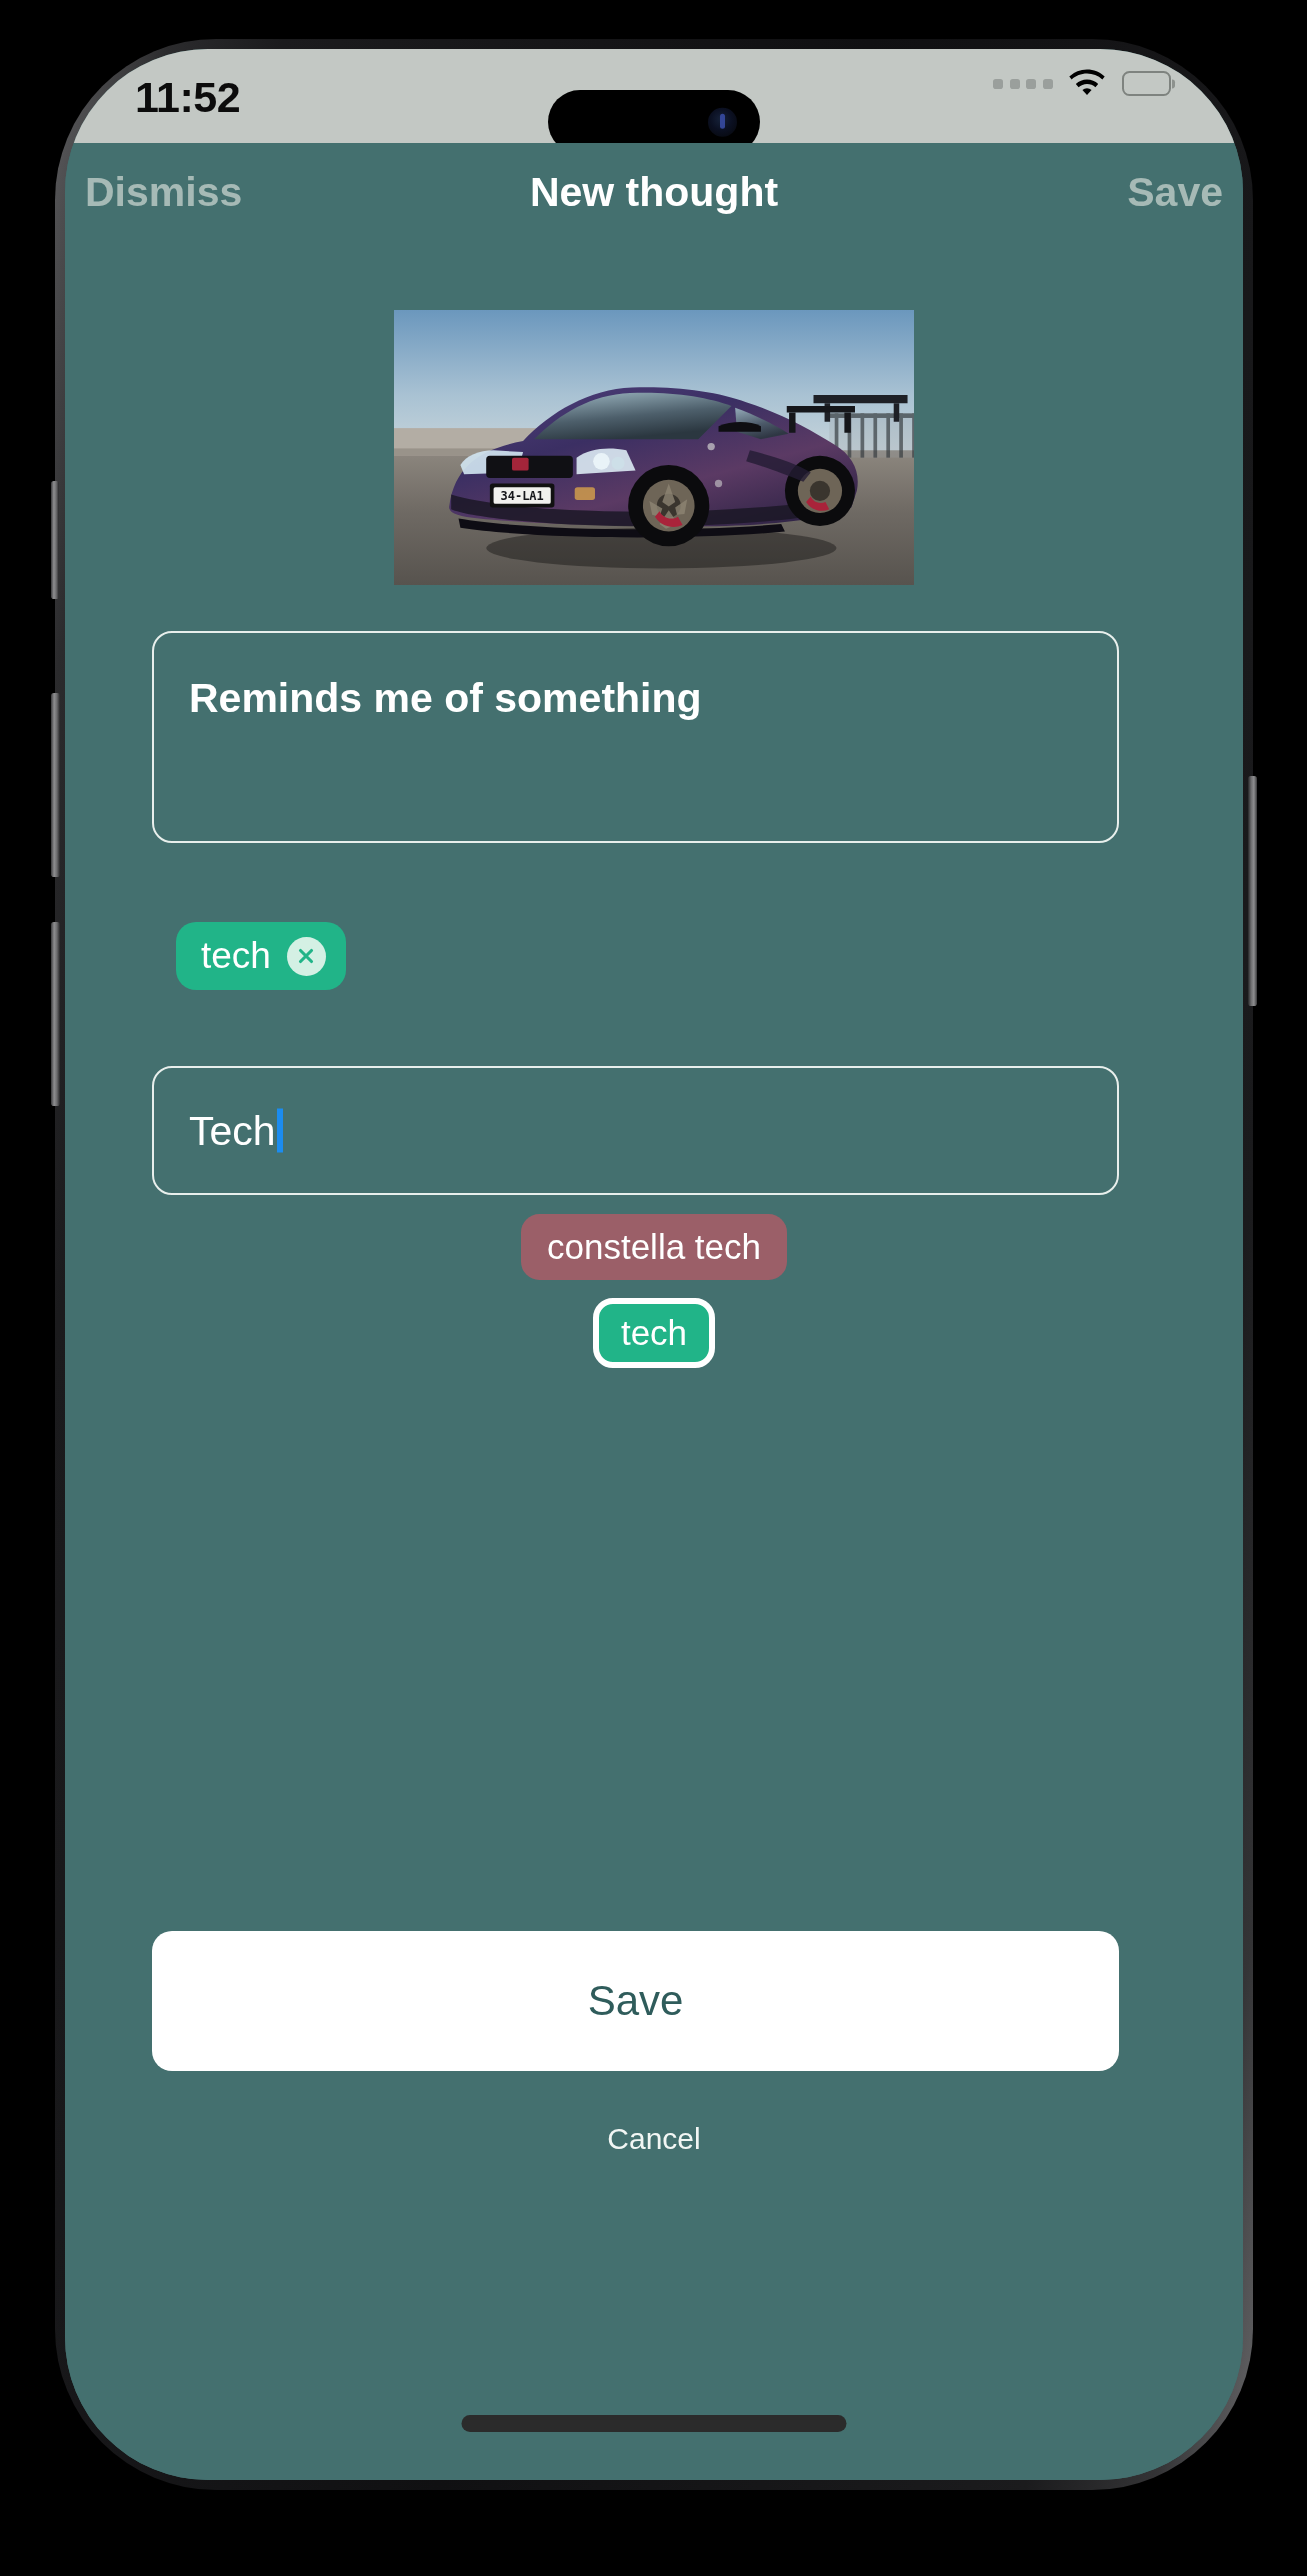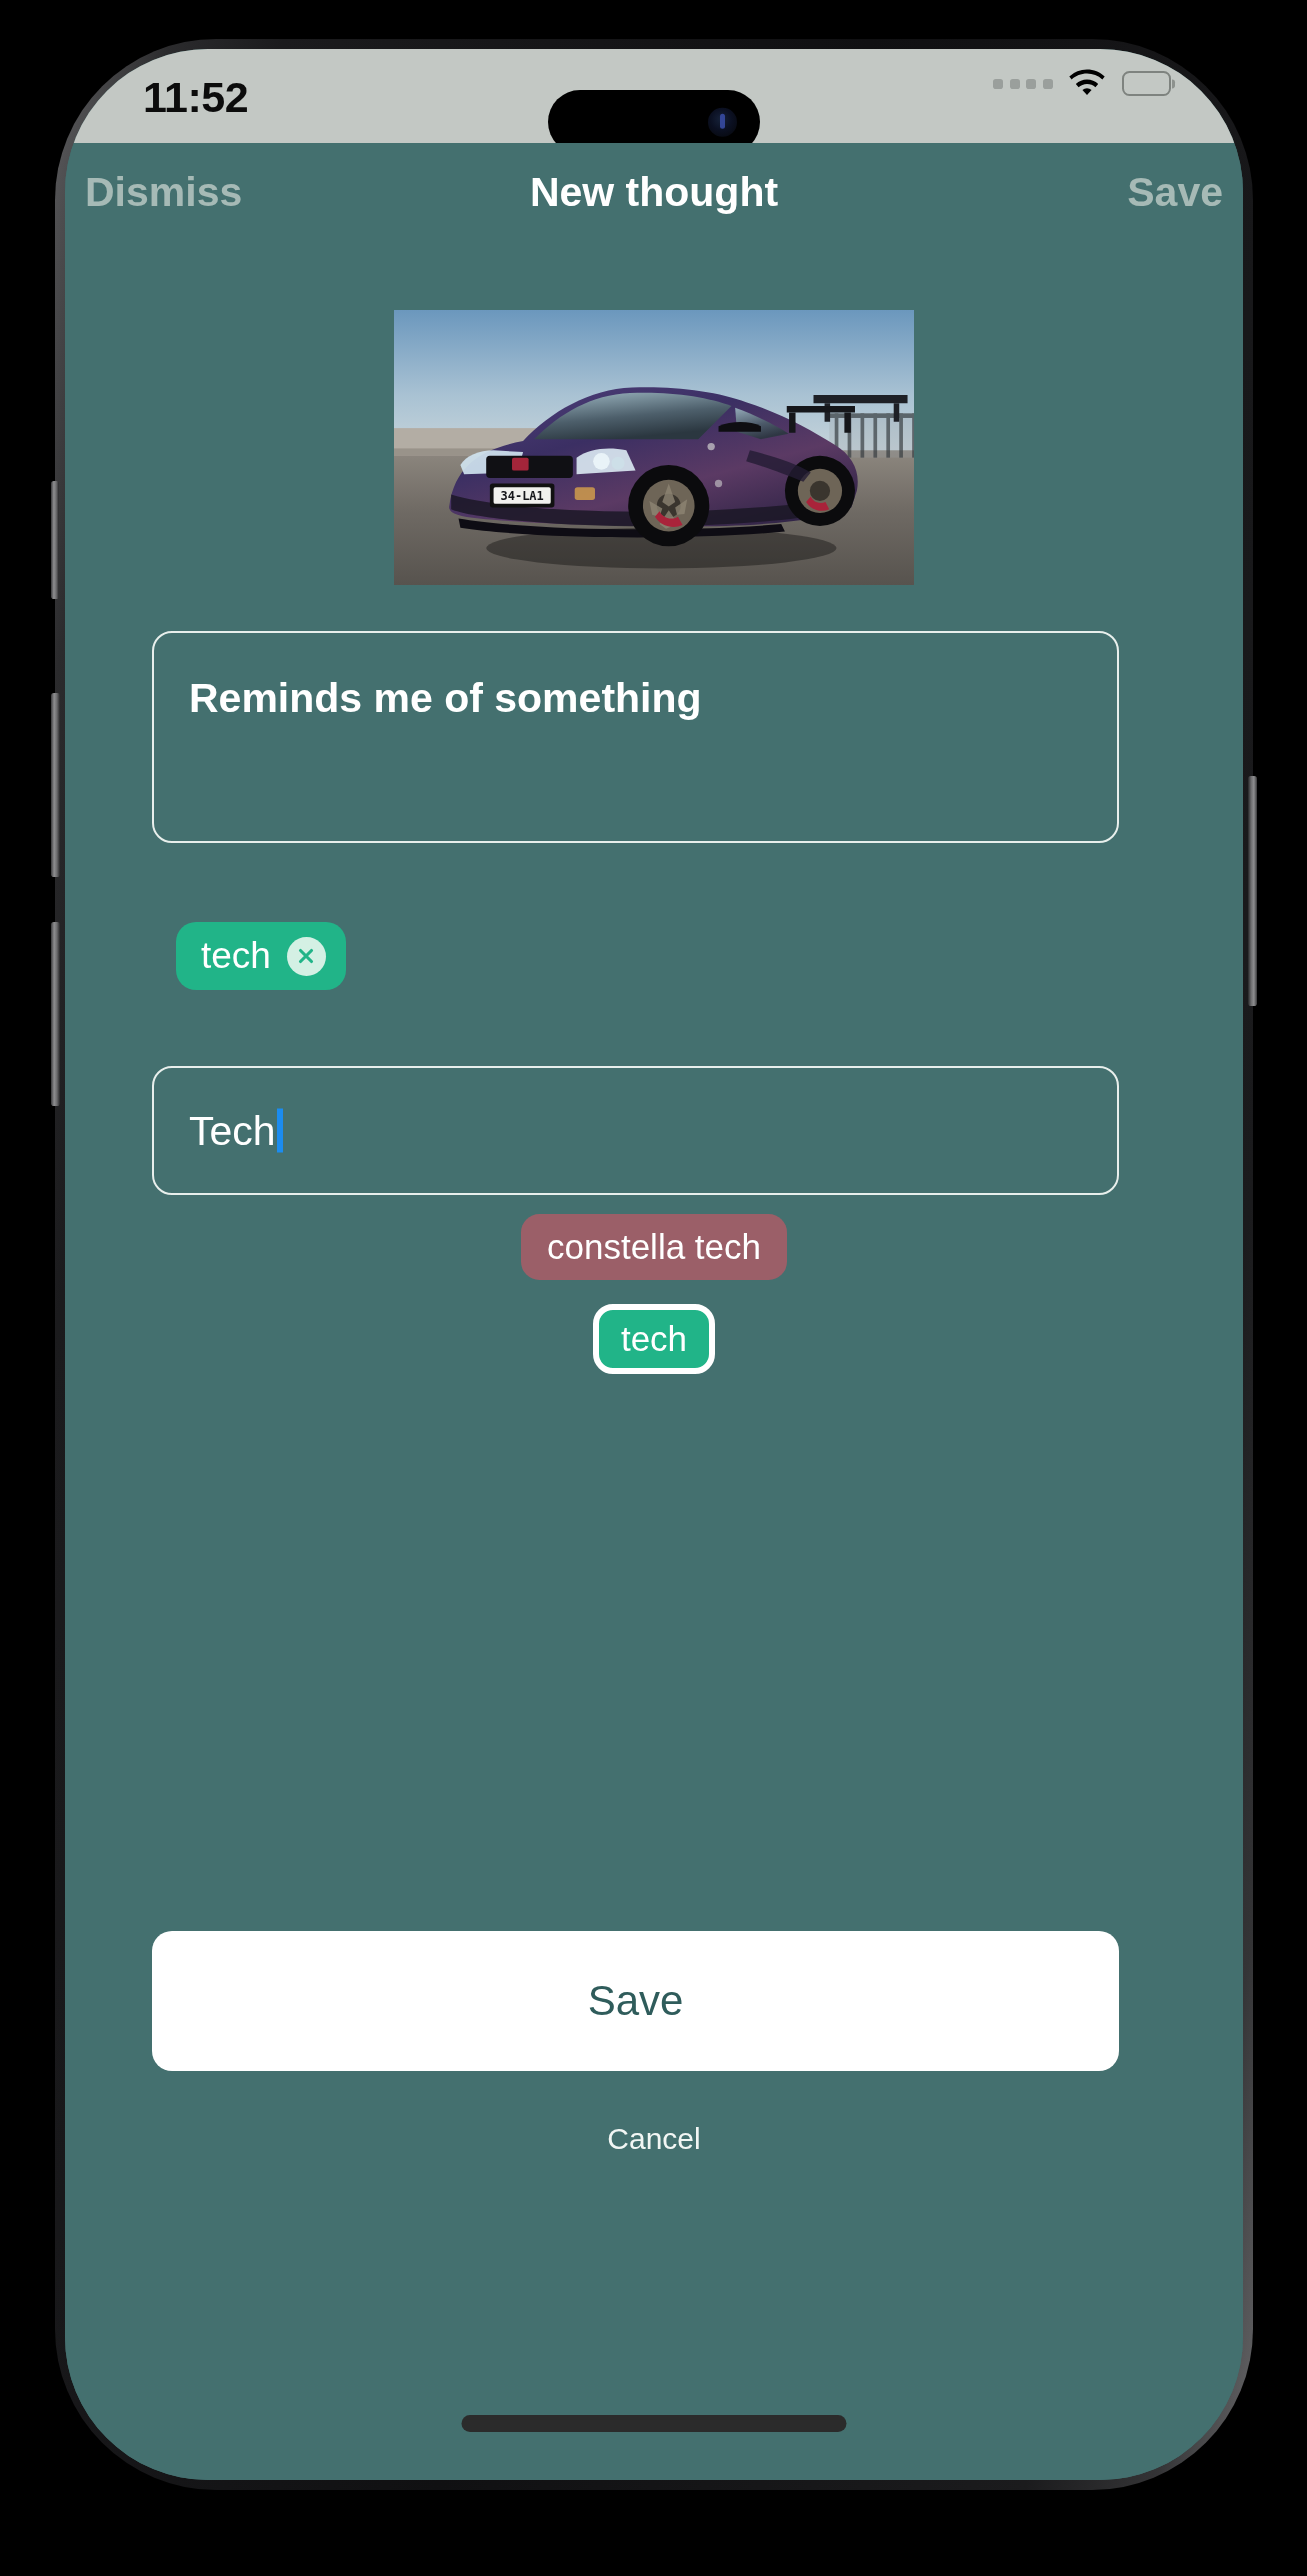--- a/index.html
+++ b/index.html
@@ -48,21 +48,21 @@
   .btn-voldn { left:-3.7px; top:883px;  width:8.3px;  height:184px; }
   .btn-power { right:-3.7px; top:737px; width:8.3px;  height:230px;
                background:linear-gradient(270deg,#3a3a3c,#8e8e90 35%,#6d6d6f 65%,#262628); }
 
   
   .status-bar {
     position:absolute; left:0; top:0; width:100%; height:94px;
     background:#c3c8c4;
   }
   .status-time {
-    position:absolute; left:78px; top:24px;
+    position:absolute; left:70px; top:24px;
     font-size:43px; font-weight:bold; color:#0c0c0c;
     letter-spacing:-0.5px;
   }
   .dynamic-island {
     position:absolute; left:50%; transform:translateX(-50%);
     top:41px; width:212px; height:64px;
     background:#000; border-radius:35px;
   }
   .di-cam {
     position:absolute; right:23px; top:50%; transform:translateY(-50%);
@@ -165,21 +165,21 @@
     font-size:41px; color:#fff; display:flex; align-items:center;
   }
   .caret {
     display:inline-block; width:5.5px; height:44px;
     background:#1b8cf0; margin-left:1.8px;
   }
 
   
   .suggestions {
     position:absolute; left:0; top:1071px; width:100%;
-    display:flex; flex-direction:column; align-items:center; gap:24px;
+    display:flex; flex-direction:column; align-items:center; gap:18px;
   }
   .sugg-chip {
     font-size:35px; color:#fff; white-space:nowrap;
     border-radius:18.4px; padding:13px 26px;
     cursor:pointer;
   }
   .sugg-chip.rose   { background:#9B5F68; }
   .sugg-chip.green  { background:#21B488; border:6.4px solid #ffffff; padding:9.2px 22px; border-radius:20px; }
 
   

